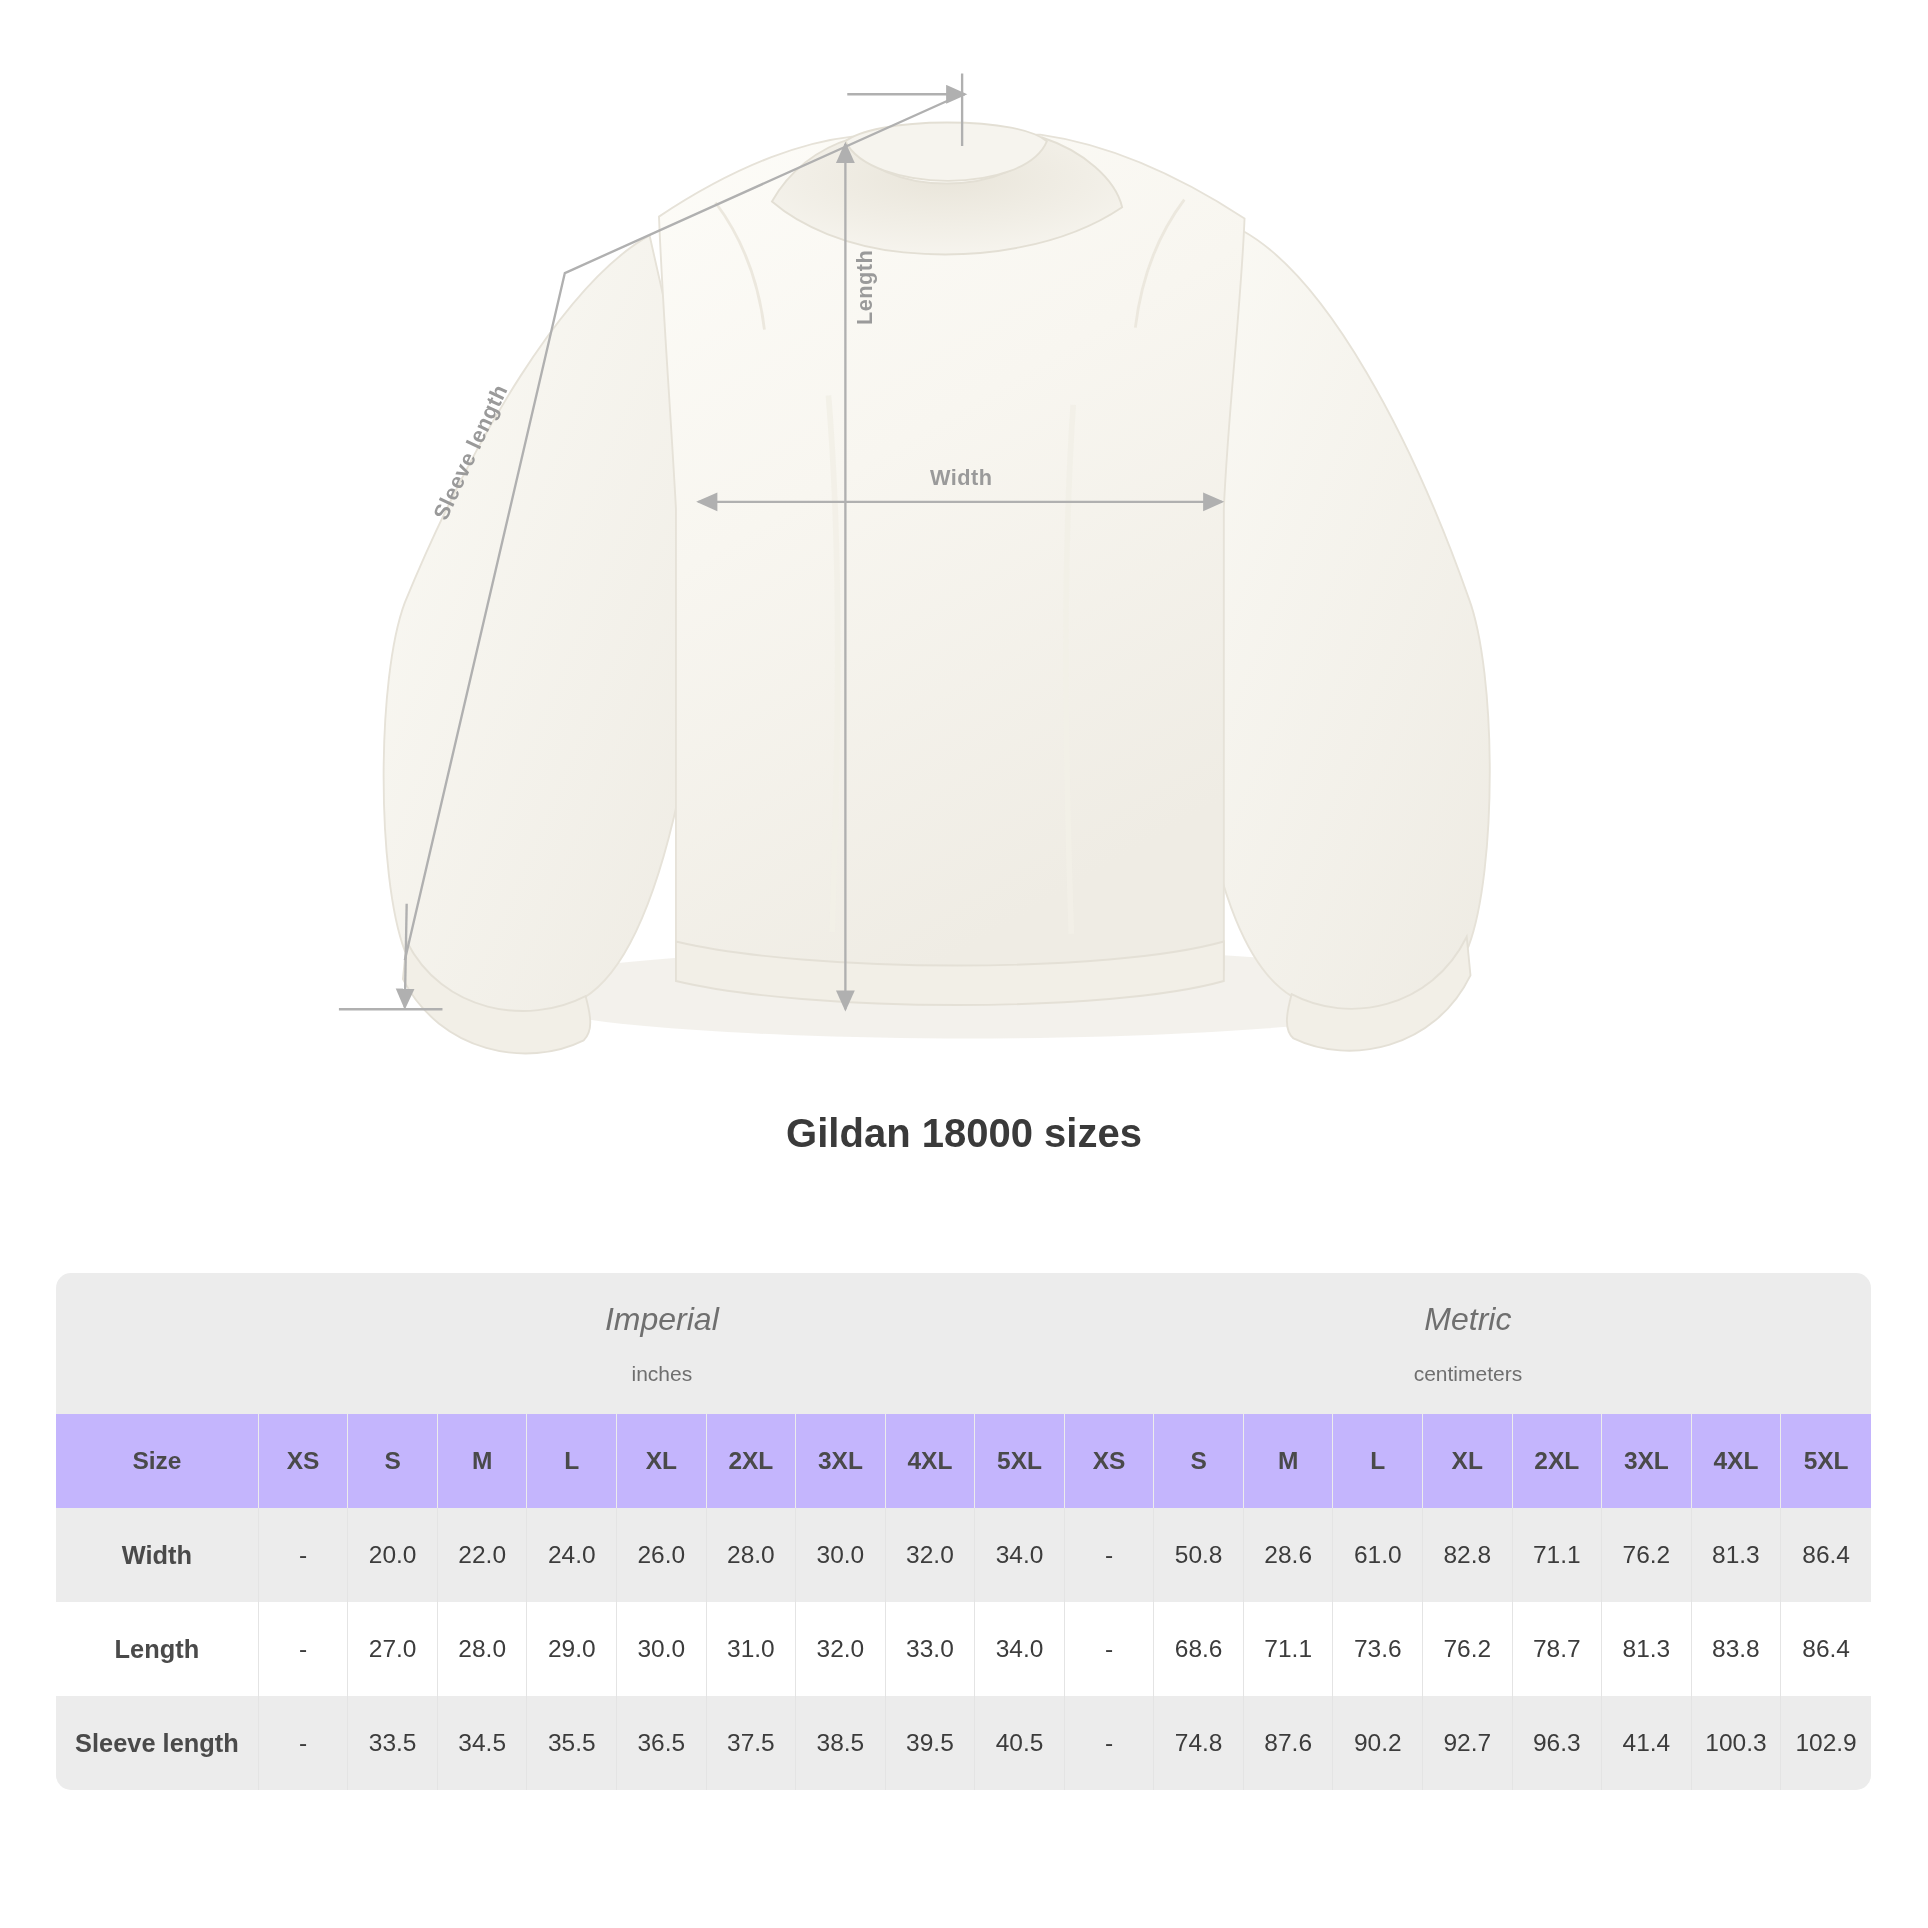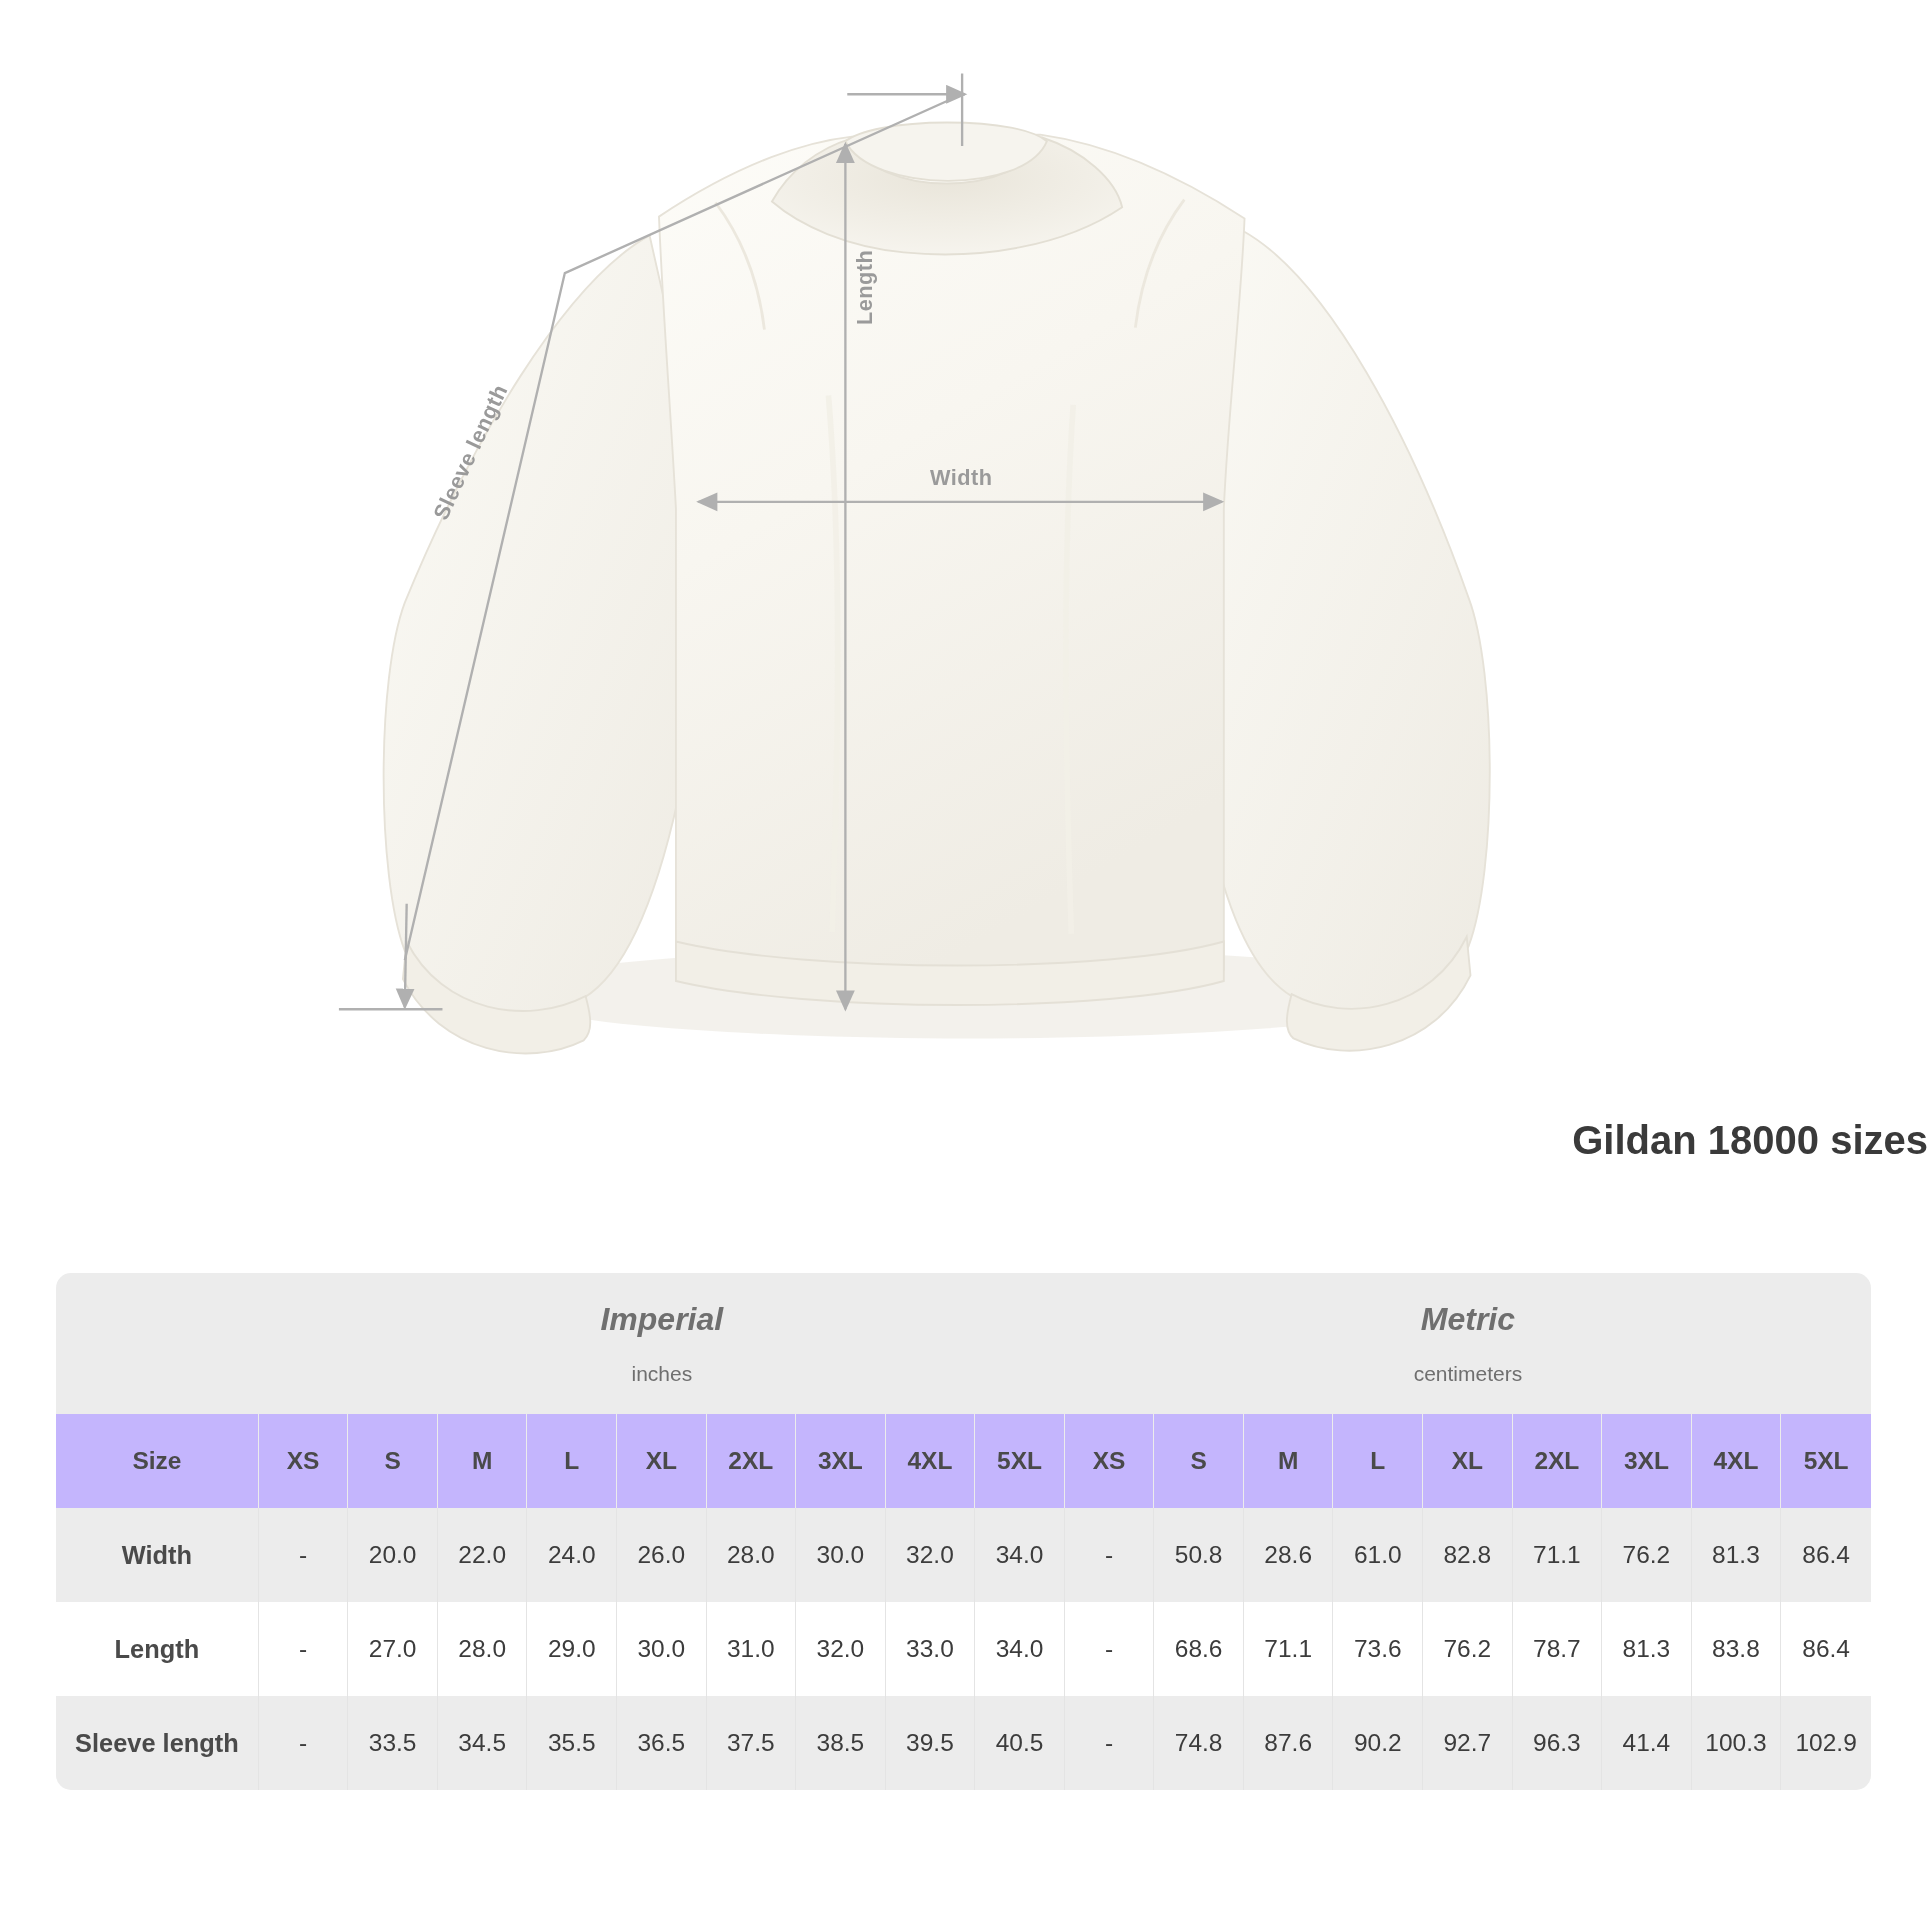--- a/index.html
+++ b/index.html
@@ -57,22 +57,22 @@
   }
   .dim-label.sleeve-label {
     left: 428px;
     top: 513px;
     transform: rotate(-65deg);
     transform-origin: left top;
   }
 
   
   .title-block {
-    text-align: right;
-    margin-top: 7px;
+    text-align: center;
+    margin-top: 0;
   }
   .chart-title {
     font-family: "Liberation Sans", sans-serif;
     font-weight: bold;
     font-size: 40px;
     color: #3a3a3a;
     margin: 0;
   }
   .chart-subtitle {
     font-family: "Liberation Sans", sans-serif;
@@ -103,21 +103,21 @@
   .unit-head {
     height: 141px;
     background: #ececec;
     text-align: center;
     vertical-align: middle;
   }
   .unit-head.first { border-top-left-radius: 15px; }
   .unit-head.last  { border-top-right-radius: 15px; }
   .unit-title {
     font-family: "Liberation Sans", sans-serif;
-    font-weight: bold;
+    font-weight: normal;
     font-style: italic;
     font-size: 32px;
     color: #6f6f6f;
     text-align: center;
   }
   .unit-sub {
     font-family: "Liberation Sans", sans-serif;
     font-size: 21px;
     color: #6f6f6f;
     margin-top: 24px;

